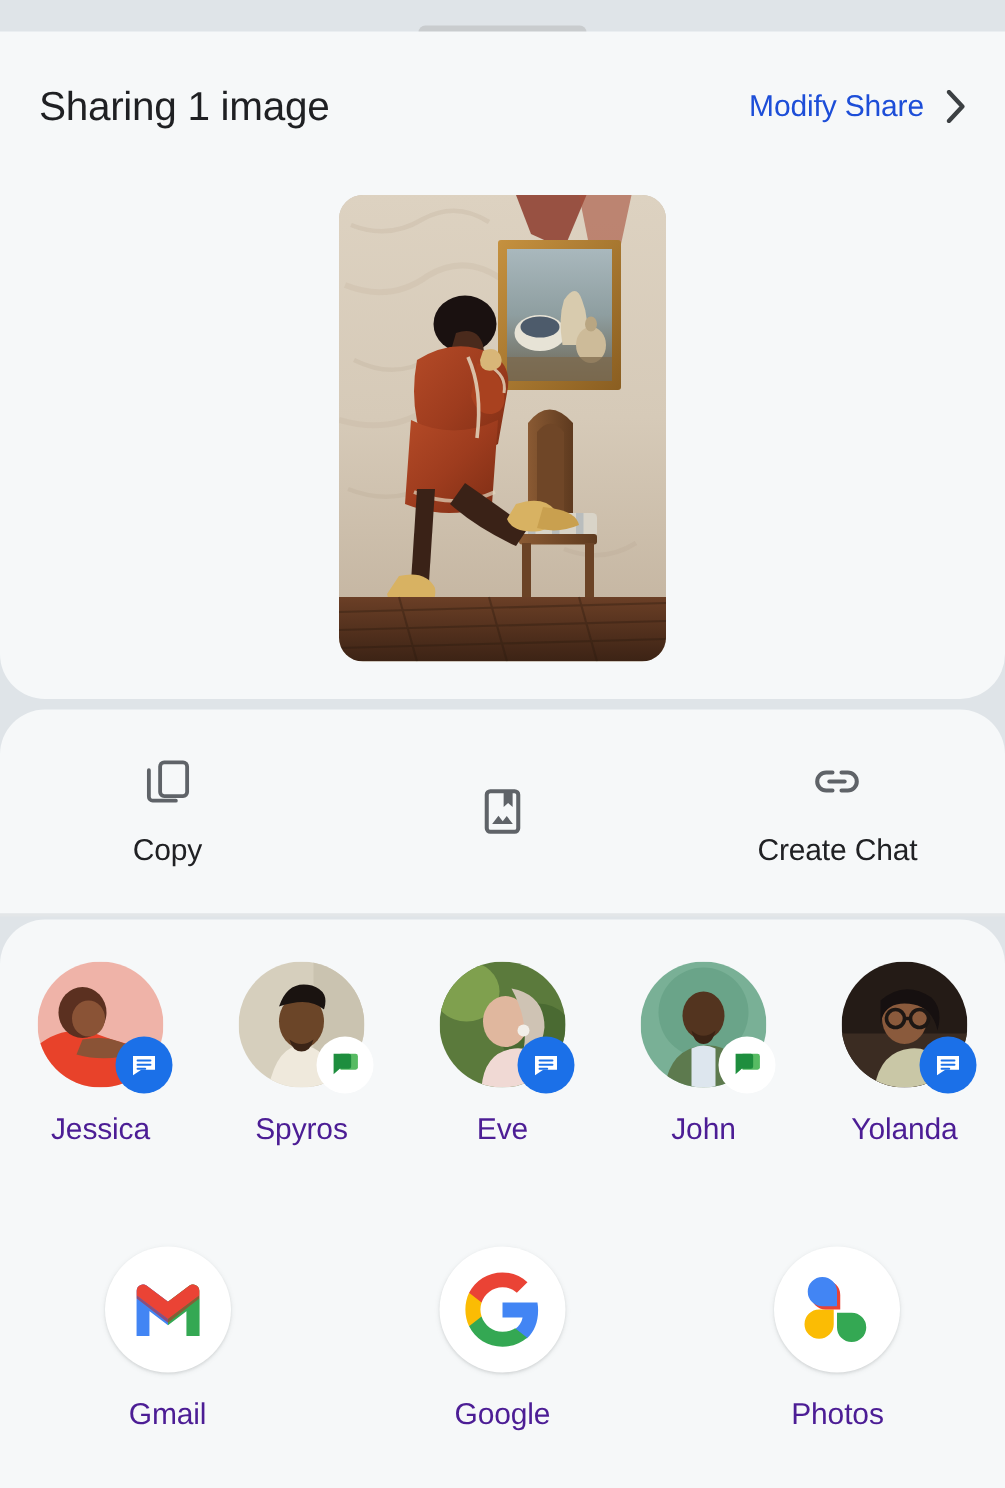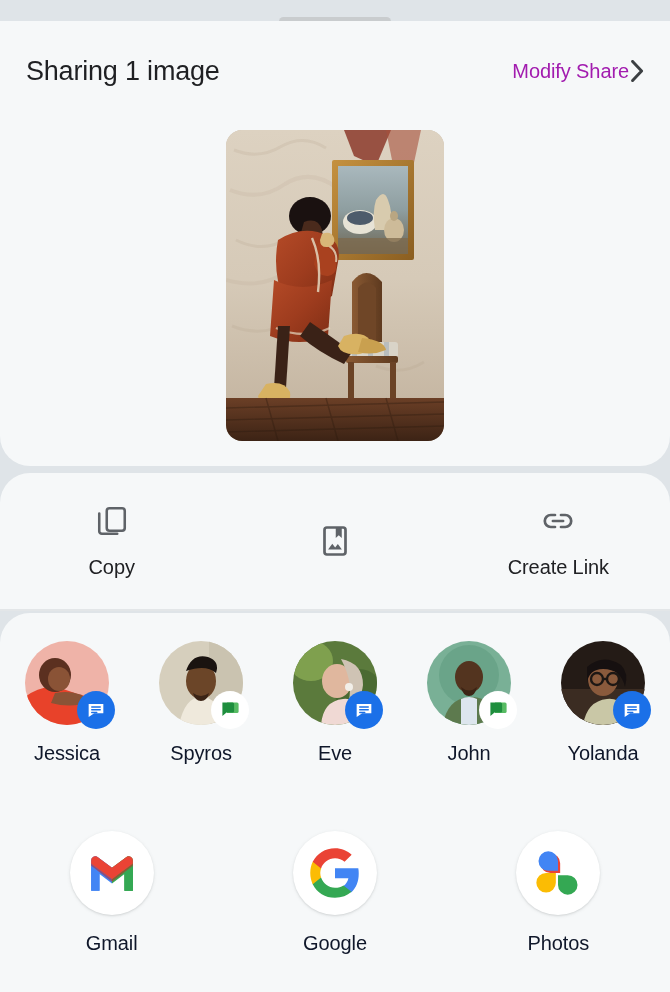--- a/index.html
+++ b/index.html
@@ -31,22 +31,22 @@
   
   .header-row {
     position:absolute; top:26px; left:0; width:670px; height:48px;
     display:flex; align-items:center; justify-content:space-between;
     padding:0 26px;
   }
   .title {
     font-size:27px; color:#1f2023; letter-spacing:-0.2px; font-weight:400;
   }
   .modify {
-    display:flex; align-items:center; gap:2px;
-    font-size:20px; color:#a21caf; letter-spacing:-0.1px;
+    display:flex; align-items:center; gap:15px;
+    font-size:20px; color:#1d4ed8; letter-spacing:-0.1px;
     cursor:pointer;
   }
   .chevron { display:block; width:13px; height:22px; }
 
   
   .preview-wrap {
     position:absolute; top:109px; left:226px;
     width:218px; height:311px; border-radius:16px; overflow:hidden;
     background:#cbbfae;
   }
@@ -80,21 +80,21 @@
   }
   .avatar svg { display:block; width:84px; height:84px; }
   .badge {
     position:absolute; right:-6px; bottom:-4px;
     width:38px; height:38px; border-radius:50%;
     display:flex; align-items:center; justify-content:center;
   }
   .badge.msg { background:#1b70e8; }
   .badge.chat { background:#ffffff; }
   .cell .name {
-    margin-top:16px; font-size:20px; color:#0f172a;
+    margin-top:16px; font-size:20px; color:#4c1d95;
     letter-spacing:-0.1px; text-align:center; line-height:24px;
     max-width:120px;
   }
   .app-icon {
     width:84px; height:84px; border-radius:50%; background:#ffffff;
     display:flex; align-items:center; justify-content:center;
     box-shadow:0 1px 2px rgba(60,64,67,0.14), 0 1px 4px rgba(60,64,67,0.07);
   }
 
   
@@ -255,21 +255,21 @@
         <path d="M7.4 17.6 L10.2 13.9 L12.1 16.3 L13.9 14 L16.6 17.6 Z" fill="#5f6368"></path>
       </svg>
     </div>
 
     <div class="action">
       <svg class="glyph" viewBox="0 0 24 24">
         <path d="M10 8 H7.2 A4 4 0 0 0 7.2 16 H10" fill="none" stroke="#5f6368" stroke-width="1.8" stroke-linecap="round"></path>
         <path d="M14 8 H16.8 A4 4 0 0 1 16.8 16 H14" fill="none" stroke="#5f6368" stroke-width="1.8" stroke-linecap="round"></path>
         <path d="M8.6 12 H15.4" stroke="#5f6368" stroke-width="1.8" stroke-linecap="round"></path>
       </svg>
-      <div class="lbl">Create Link</div>
+      <div class="lbl">Create Chat</div>
     </div>
 
   </div>
 
   <div class="card card-targets"></div>
 
   <div class="row row-contacts">
 
     <div class="cell">
       <div class="avatar-box">

